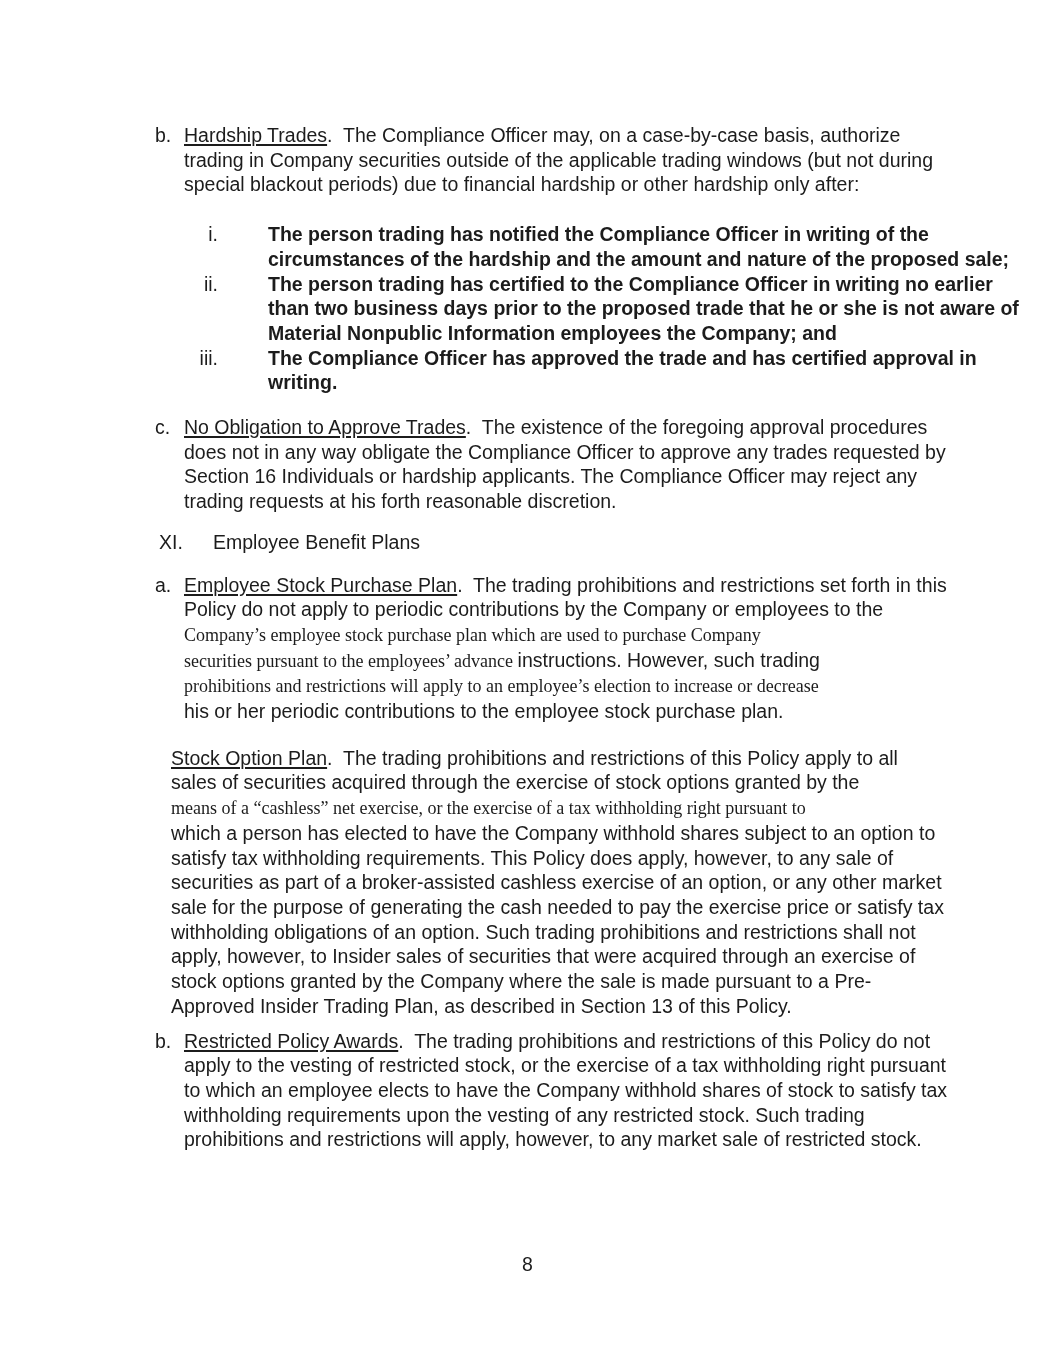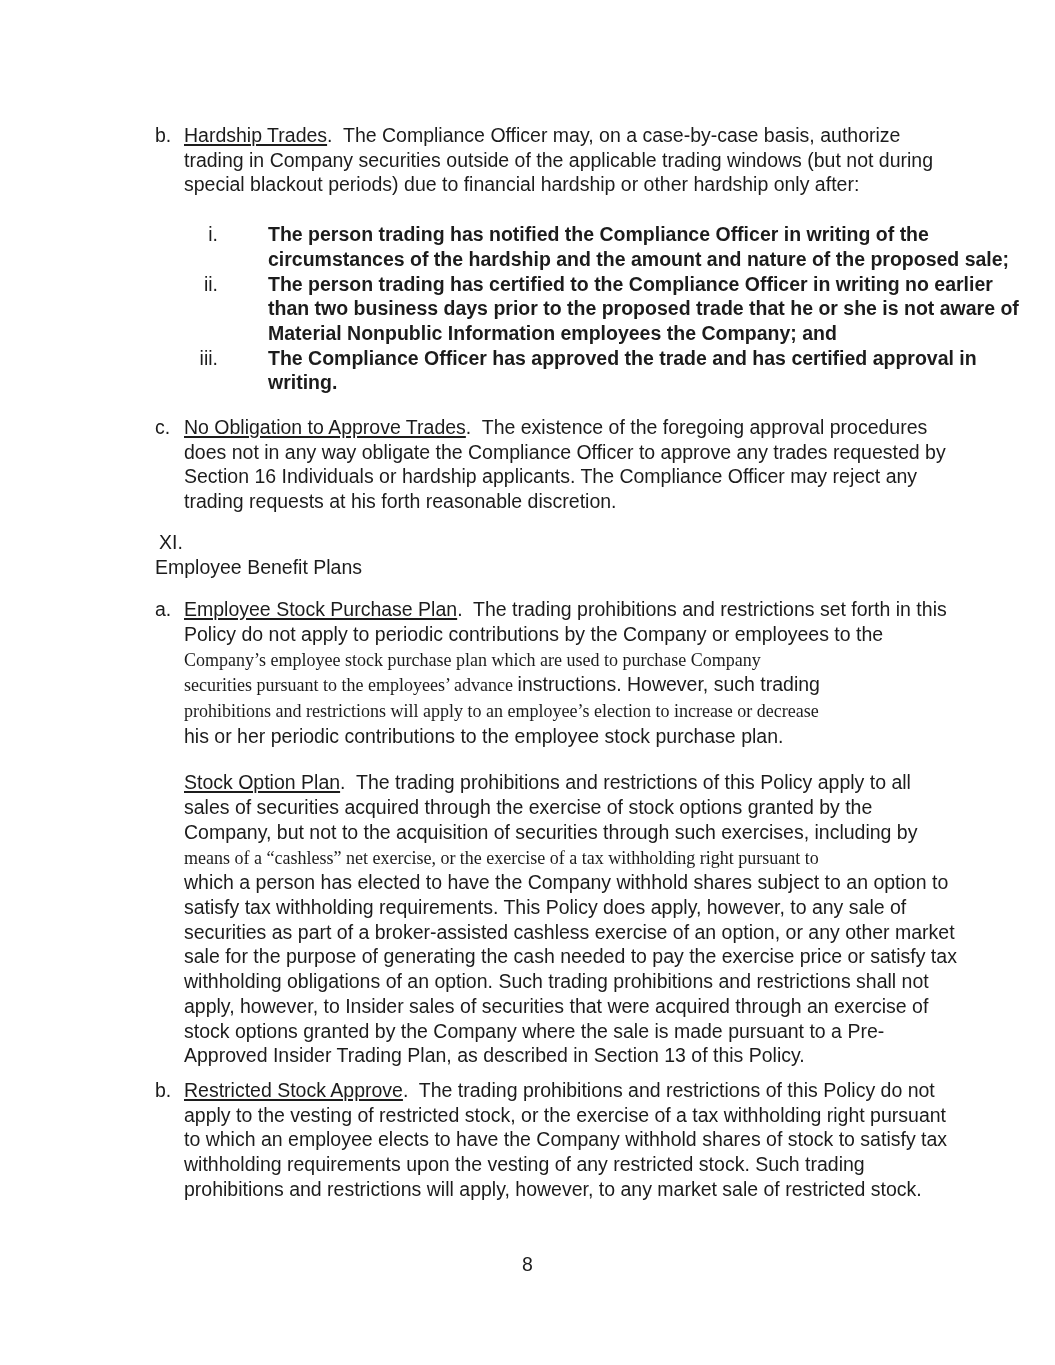--- a/index.html
+++ b/index.html
@@ -31,26 +31,26 @@
   .block .label { width: 29px; flex: none; }
   .block .text { flex: 1; }
 
   .roman-list .roman-item { display: flex; }
   .roman-item .rlabel { width: 63px; flex: none; text-align: right; }
   .roman-item .text { margin-left: 50px; flex: 1; font-weight: bold; }
 
   .heading { display: flex; }
   .heading .hlabel { width: 58px; flex: none; padding-left: 4px; }
 
-  .continuation { margin-left: 29px; }
+  .continuation { margin-left: 16px; }
 
   .mb-hardship { margin-bottom: 25px; }
   .mb-list { margin-bottom: 20px; }
   .mb-noob { margin-bottom: 16px; }
-  .mb-heading { margin-bottom: 18px; flex-direction: column; }
+  .mb-heading { margin-bottom: 18px; }
   .mb-espp { margin-bottom: 22px; }
   .mb-sop { margin-bottom: 10px; }
 
   .footer {
     position: absolute;
     left: 0; right: 0; top: 1253px;
     text-align: center;
     font-size: 19.5px;
   }
 </style>
@@ -118,37 +118,36 @@
           <div class="line"><span class="serif">securities pursuant to the employees’ advance </span><span>instructions. However, such trading</span></div>
           <div class="line"><span class="serif">prohibitions and restrictions will apply to an employee’s election to increase or decrease</span></div>
           <div class="line"><span>his or her periodic contributions to the employee stock purchase plan.</span></div>
         </div>
     </div>
 
     <div class="continuation mb-sop">
       <div class="text">
           <div class="line"><span class="u">Stock Option Plan</span><span>.  The trading prohibitions and restrictions of this Policy apply to all</span></div>
           <div class="line"><span>sales of securities acquired through the exercise of stock options granted by the</span></div>
-          <div class="line"><span>Company, but not to the acquisition of securities through such exercises, including by</span></div>
           <div class="line"><span class="serif">means of a “cashless” net exercise, or the exercise of a tax withholding right pursuant to</span></div>
           <div class="line"><span>which a person has elected to have the Company withhold shares subject to an option to</span></div>
           <div class="line"><span>satisfy tax withholding requirements. This Policy does apply, however, to any sale of</span></div>
           <div class="line"><span>securities as part of a broker-assisted cashless exercise of an option, or any other market</span></div>
           <div class="line"><span>sale for the purpose of generating the cash needed to pay the exercise price or satisfy tax</span></div>
           <div class="line"><span>withholding obligations of an option. Such trading prohibitions and restrictions shall not</span></div>
           <div class="line"><span>apply, however, to Insider sales of securities that were acquired through an exercise of</span></div>
           <div class="line"><span>stock options granted by the Company where the sale is made pursuant to a Pre-</span></div>
           <div class="line"><span>Approved Insider Trading Plan, as described in Section 13 of this Policy.</span></div>
         </div>
     </div>
 
     <div class="block">
       <div class="label">b.</div>
       <div class="text">
-          <div class="line"><span class="u">Restricted Stock Approve</span><span>.  The trading prohibitions and restrictions of this Policy do not</span></div>
+          <div class="line"><span class="u">Restricted Policy Awards</span><span>.  The trading prohibitions and restrictions of this Policy do not</span></div>
           <div class="line"><span>apply to the vesting of restricted stock, or the exercise of a tax withholding right pursuant</span></div>
           <div class="line"><span>to which an employee elects to have the Company withhold shares of stock to satisfy tax</span></div>
           <div class="line"><span>withholding requirements upon the vesting of any restricted stock. Such trading</span></div>
           <div class="line"><span>prohibitions and restrictions will apply, however, to any market sale of restricted stock.</span></div>
         </div>
     </div>
 
   </div>
 
   <div class="footer">8</div>

